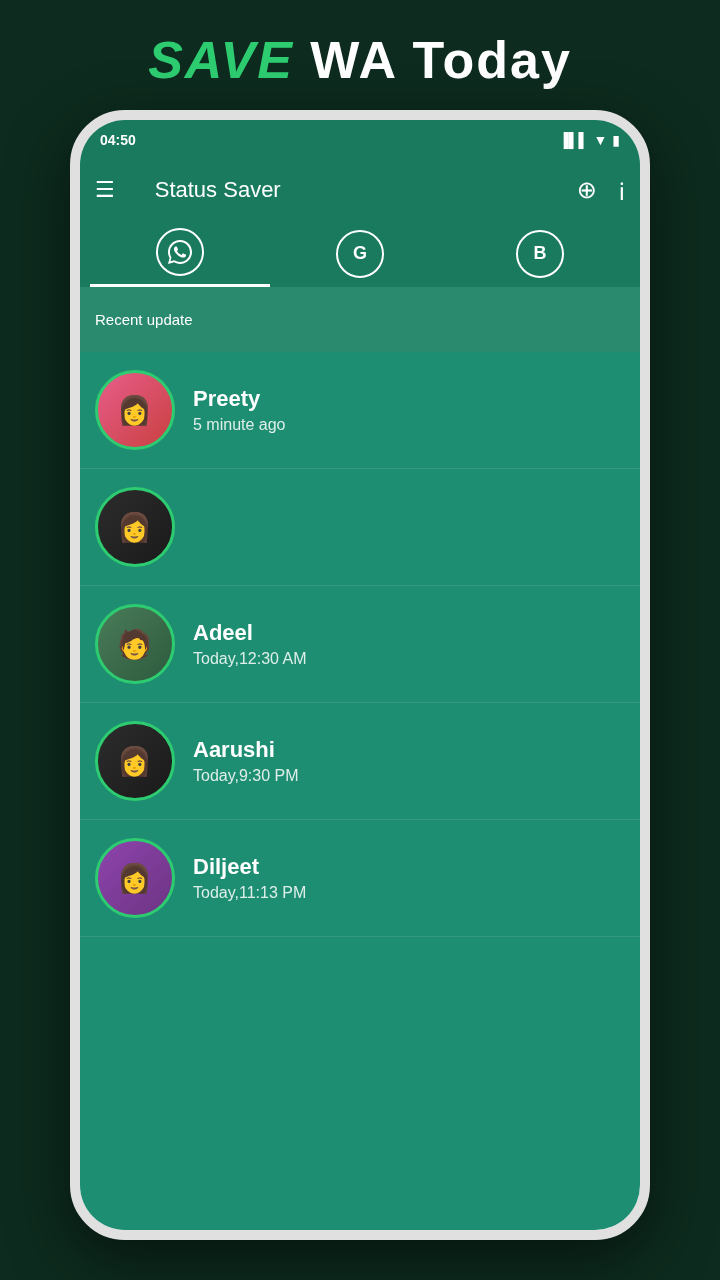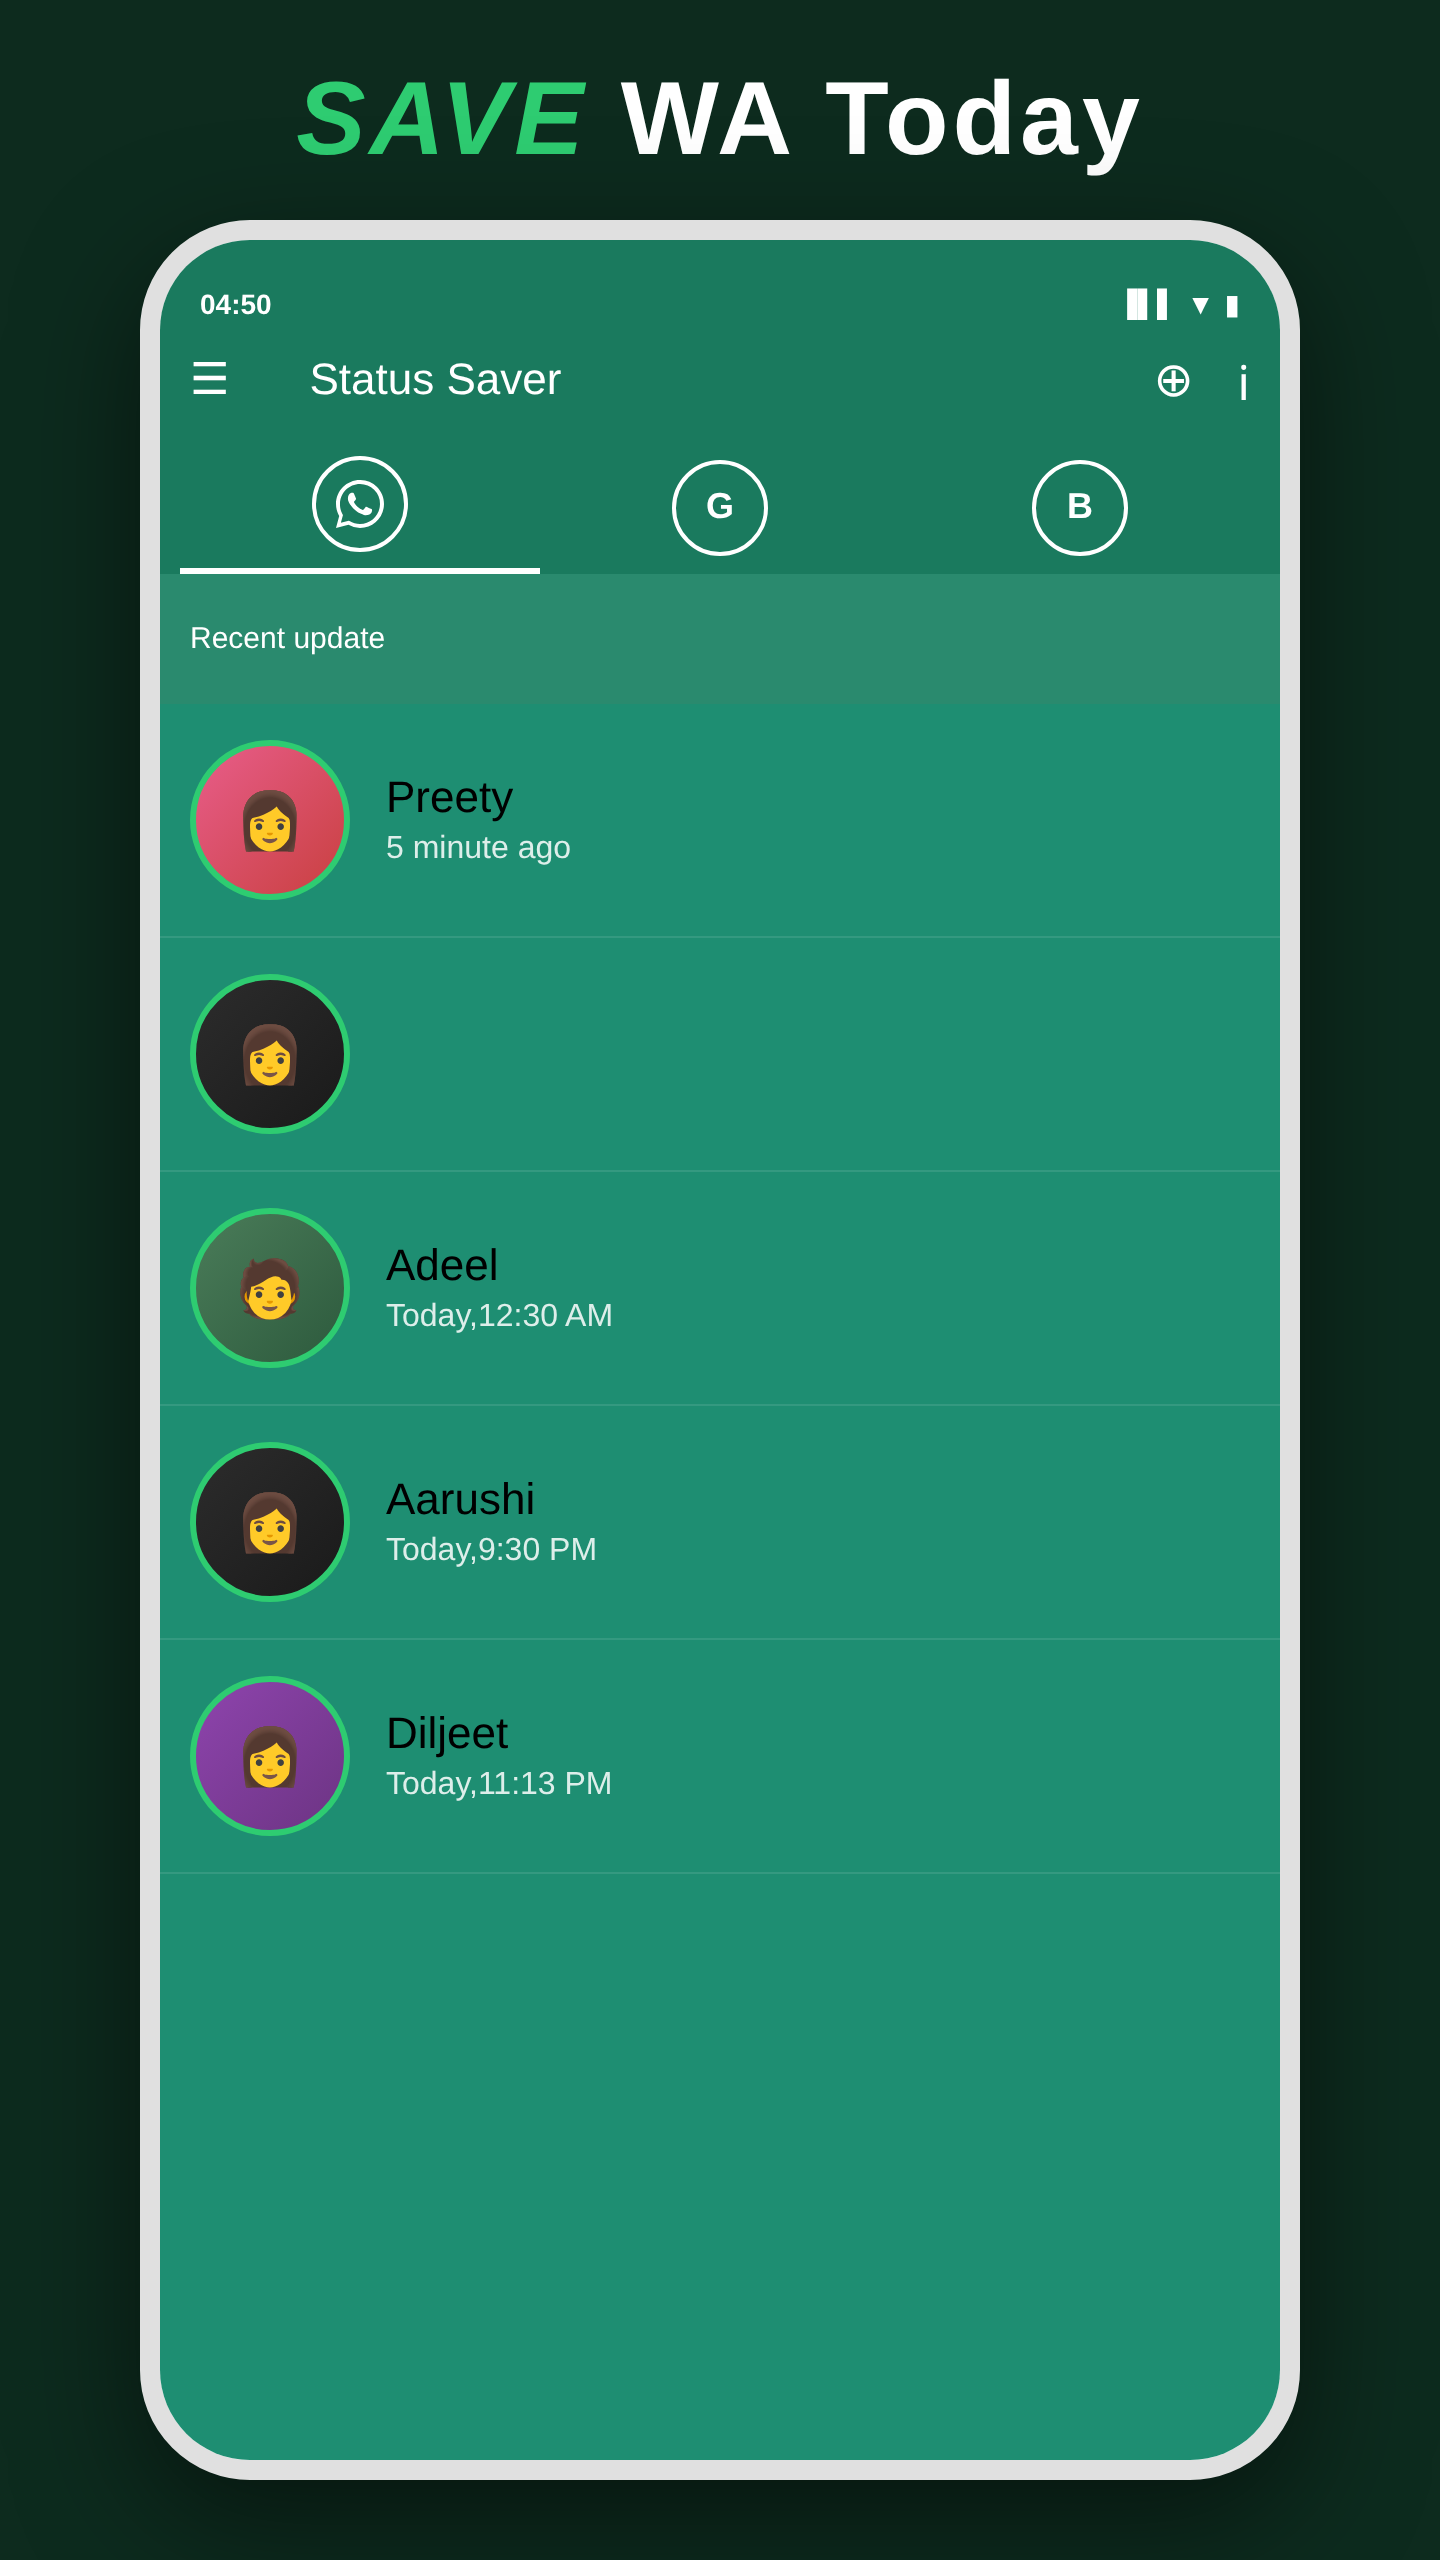--- a/index.html
+++ b/index.html
@@ -42,21 +42,21 @@
       box-shadow: 0 20px 60px rgba(0,0,0,0.5);
       position: relative;
       border: 10px solid #e0e0e0;
     }
 
     
     .status-bar {
       background: #1a7a5e;
       height: 40px;
       display: flex;
-      align-items: flex-end;
+      align-items: center;
       justify-content: space-between;
       padding: 0 20px;
     }
 
     .status-time {
       color: white;
       font-size: 14px;
       font-weight: bold;
     }
 
@@ -181,23 +181,23 @@
       color: white;
       font-weight: bold;
     }
 
     .contact-info {
       display: flex;
       flex-direction: column;
     }
 
     .contact-name {
-      color: #000000;
+      color: #ffffff;
       font-size: 22px;
-      font-weight: normal;
+      font-weight: bold;
       margin-bottom: 4px;
     }
 
     .contact-time {
       color: rgba(255,255,255,0.85);
       font-size: 16px;
     }
 
     
     .av1 { background: linear-gradient(135deg, #e85d8a, #c94040); }

